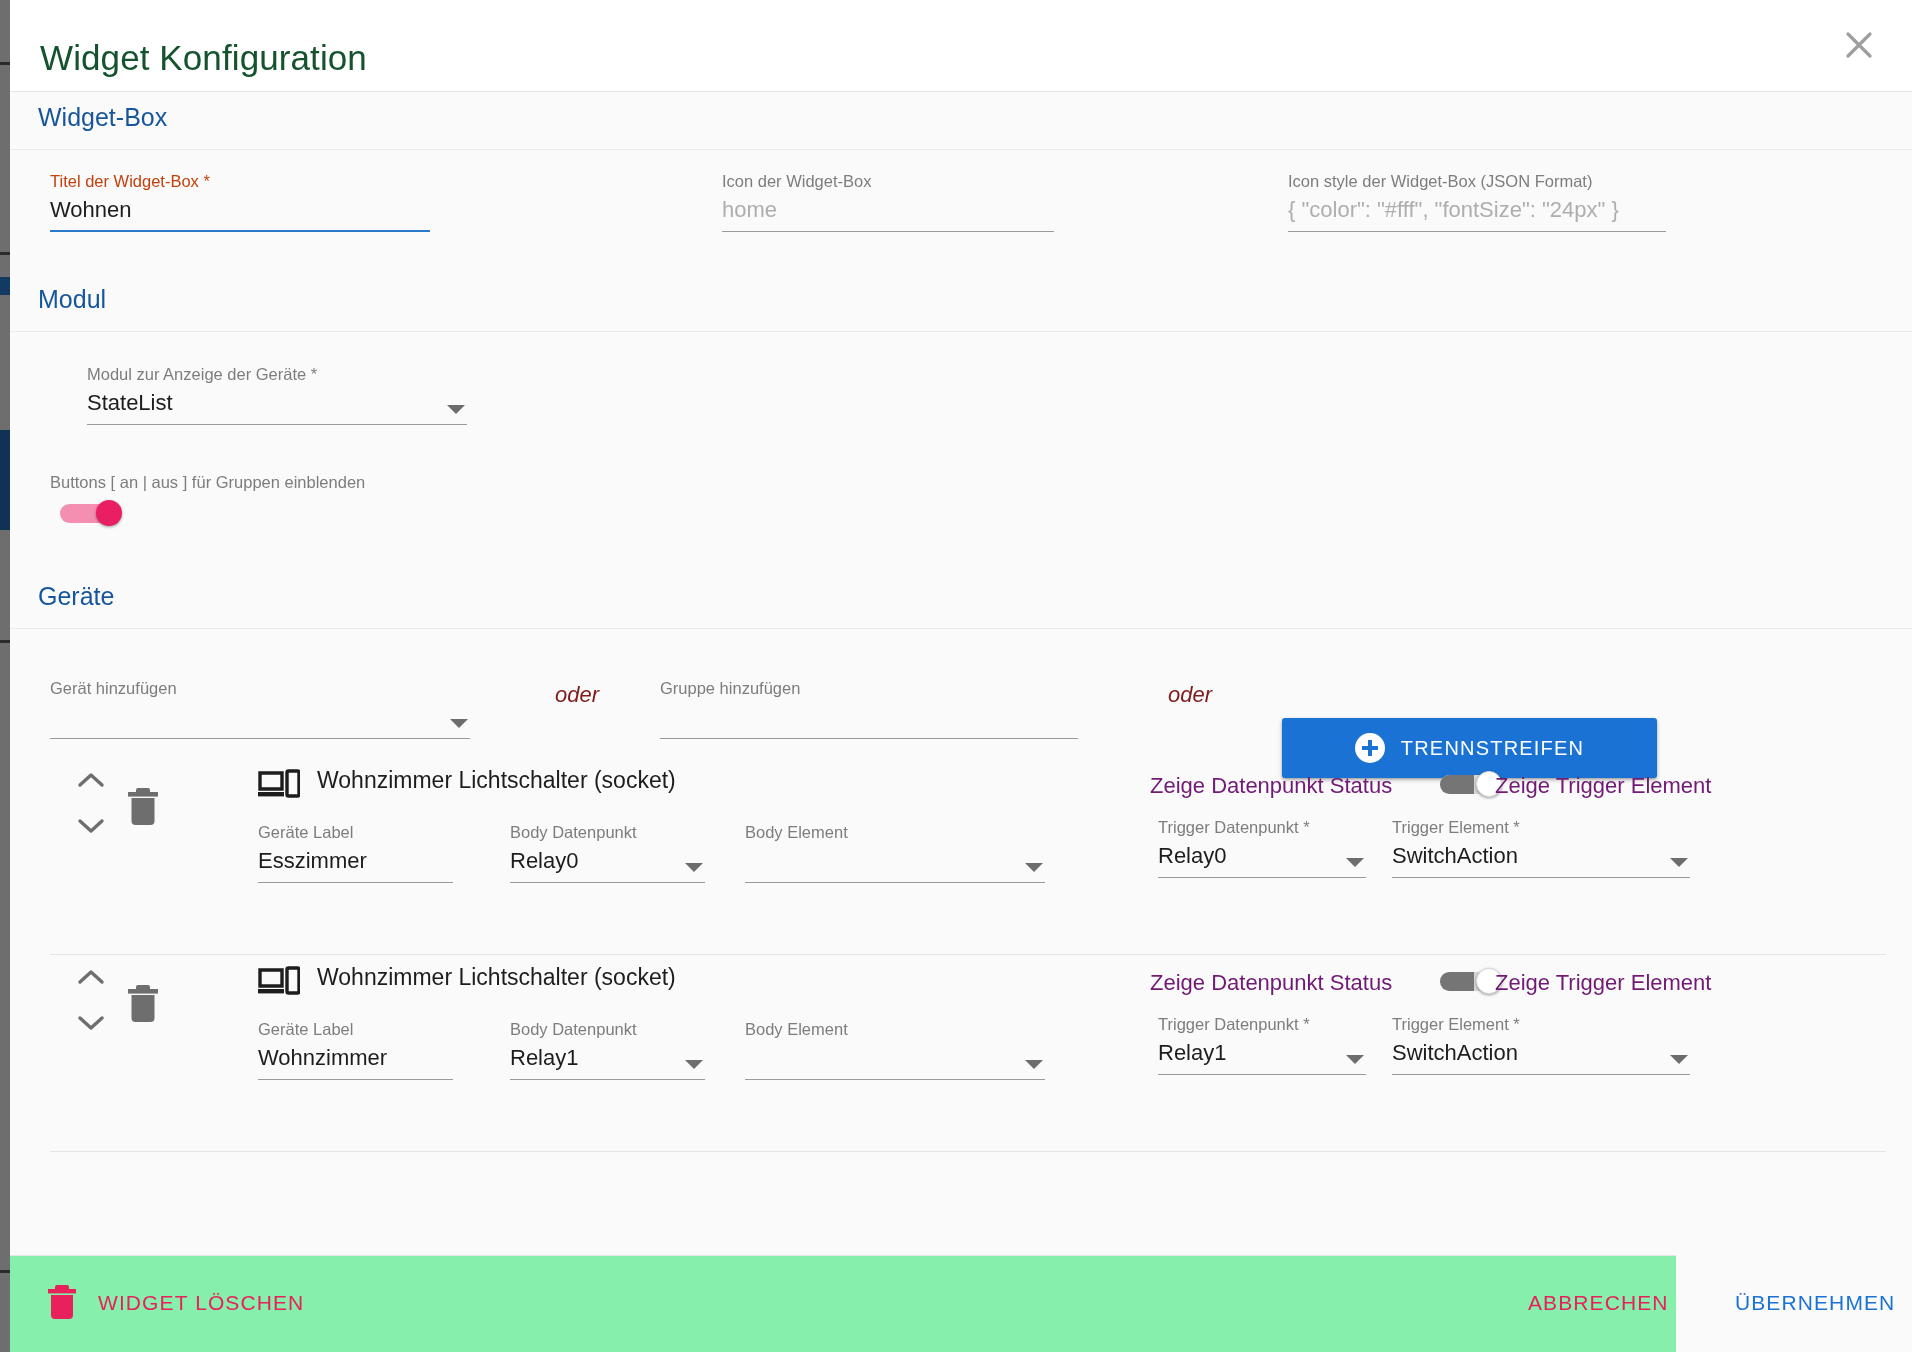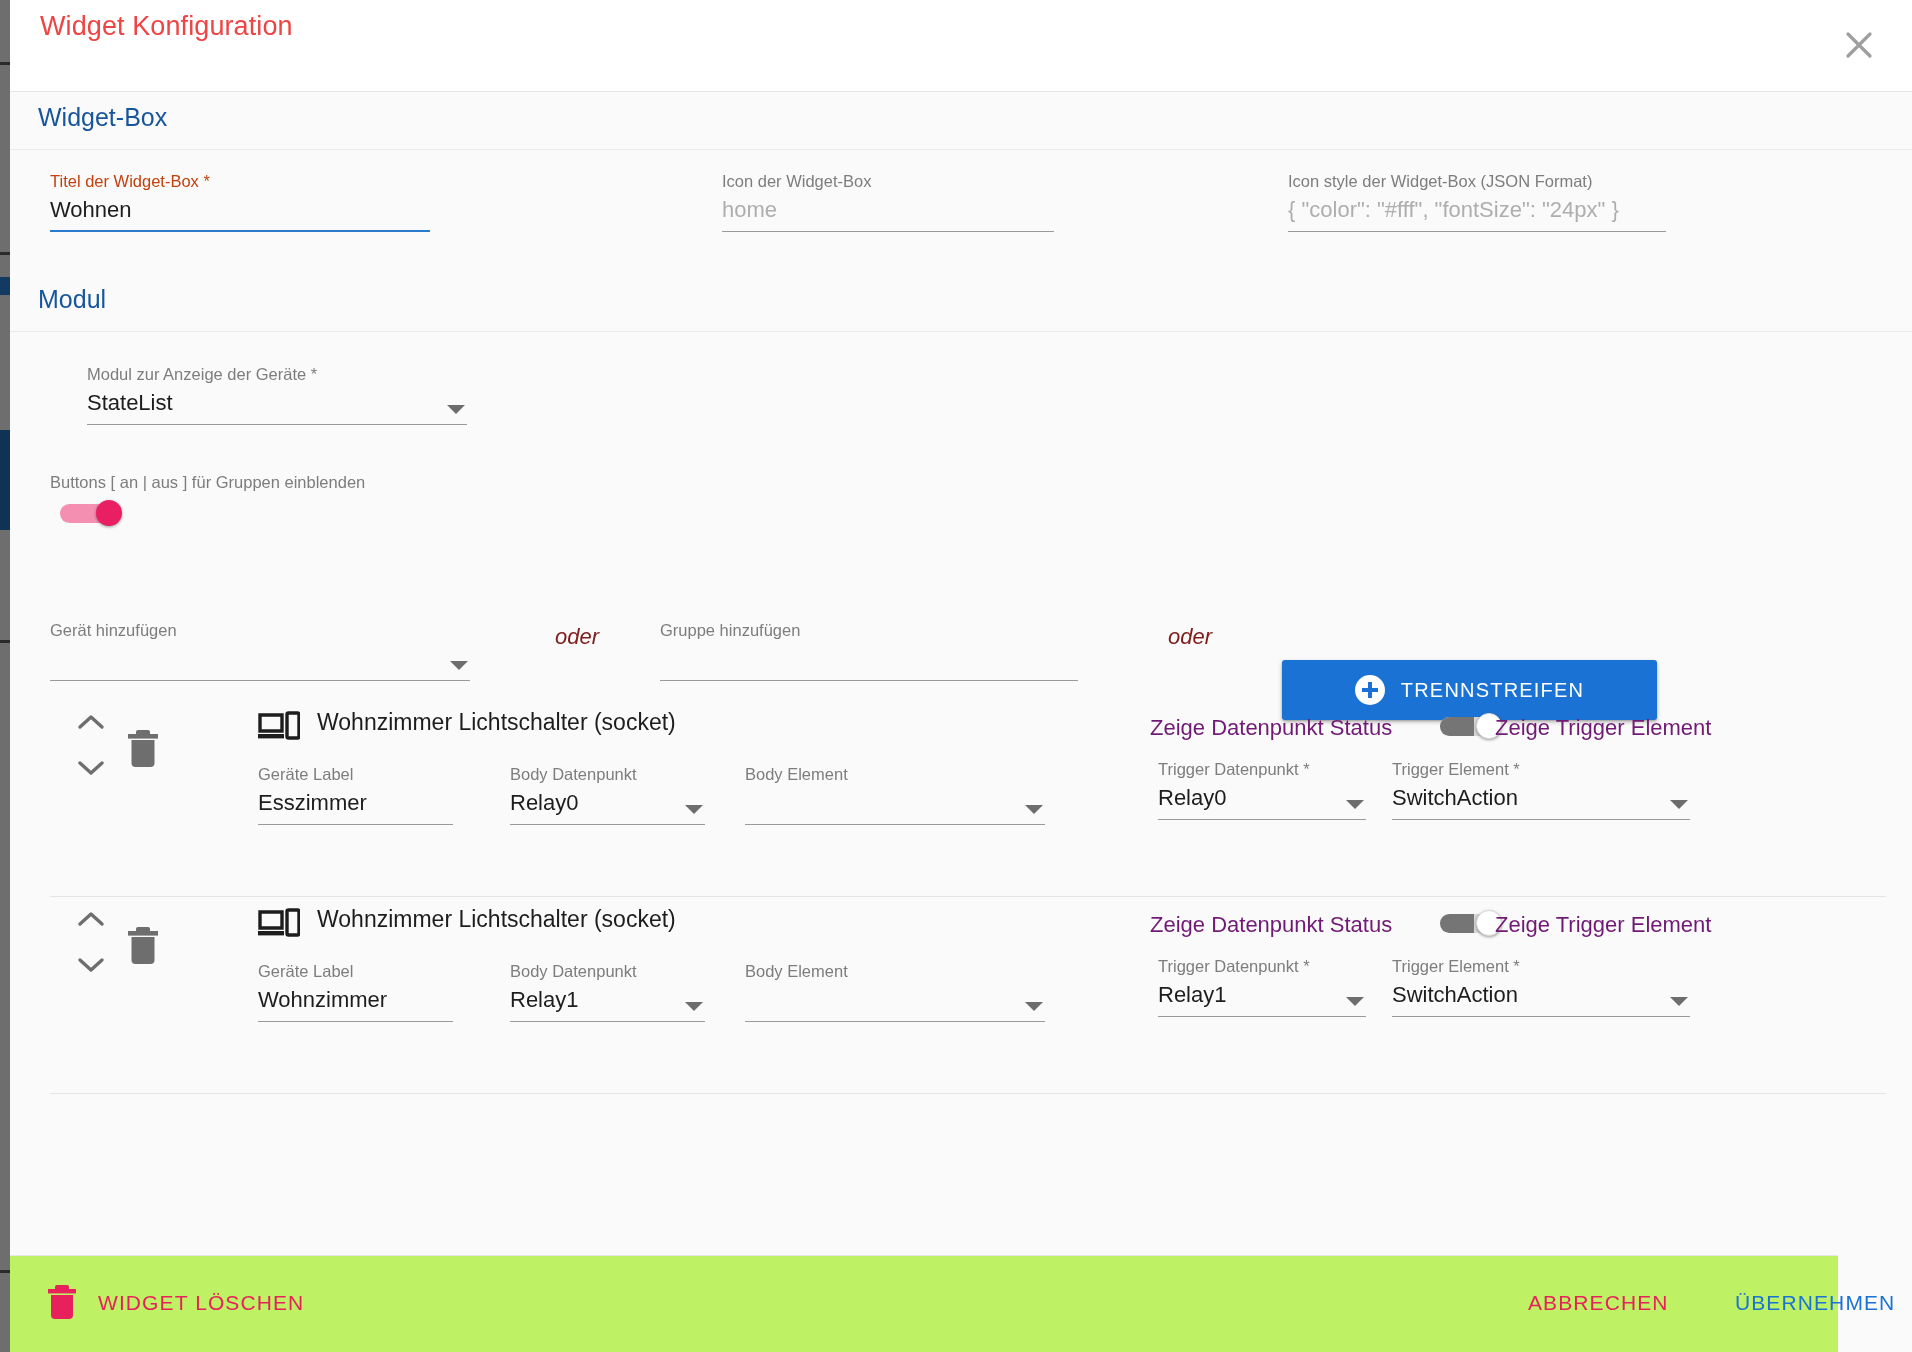--- a/index.html
+++ b/index.html
@@ -61,23 +61,23 @@
   
   .dlg-header {
     position: relative;
     height: 92px;
     background: #ffffff;
     border-bottom: 1px solid #e6e6e6;
     box-sizing: border-box;
   }
   .dlg-title {
     position: absolute;
-    left: 30px; top: 11px;
-    font-size: 27px;
-    color: #ef4444;
+    left: 30px; top: 38px;
+    font-size: 35px;
+    color: #14532d;
     letter-spacing: .1px;
   }
   .close-btn {
     position: absolute;
     right: 28px; top: 20px;
     width: 50px; height: 50px;
     cursor: pointer;
   }
   .close-btn svg { display: block; }
 
@@ -240,22 +240,22 @@
     position: absolute;
     font-size: 22px;
     color: #701a75;
     white-space: nowrap;
   }
 
   
   .dlg-footer {
     position: absolute;
     left: 0; bottom: 0;
-    width: 1828px; height: 97px;
-    background: #bef264;
+    width: 1666px; height: 97px;
+    background: #86efac;
     border-top: 1px solid #e6e6e6;
     box-sizing: border-box;
   }
   .txt-btn {
     position: absolute;
     font-size: 21px;
     letter-spacing: 1.1px;
     cursor: pointer;
     background: none;
     border: none;
@@ -328,20 +328,23 @@
       <span class="fline"></span>
     </div>
 
     <span class="flabel" style="position:absolute; left:40px; top:141px; font-size:16.5px; color:#7d7d7d;">Buttons [ an | aus ] für Gruppen einblenden</span>
     <div class="switch on" style="left:50px; top:168px;">
       <span class="track"></span>
       <span class="knob"></span>
     </div>
   </div>
 
+  <div class="section-head" style="height:57px;">
+    <span class="txt">Geräte</span>
+  </div>
   <div class="section-body" style="height:622px;">
 
     <div class="field" style="left:40px; top:50px; width:420px; height:60px;">
       <span class="flabel">Gerät hinzufügen</span>
       <span class="fvalue"></span>
       <span class="caret"></span>
       <span class="fline"></span>
     </div>
 
     <span class="oder" style="left:545px; top:53px;">oder</span>

